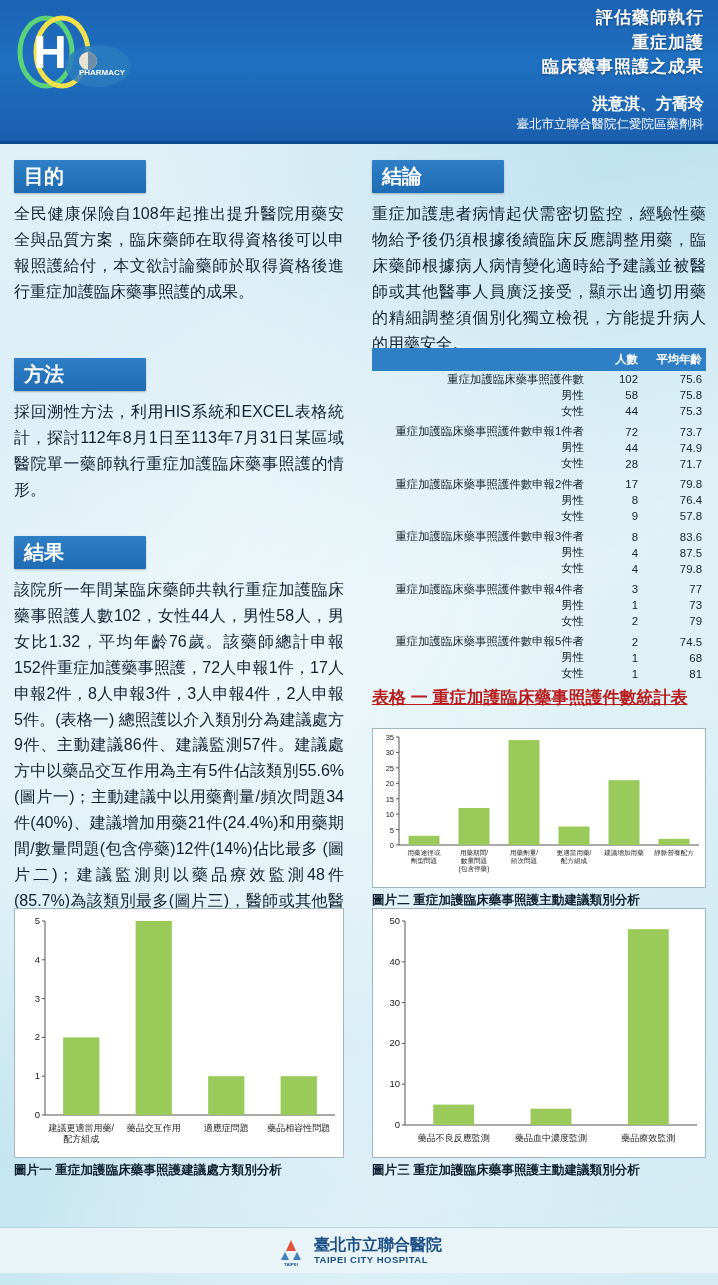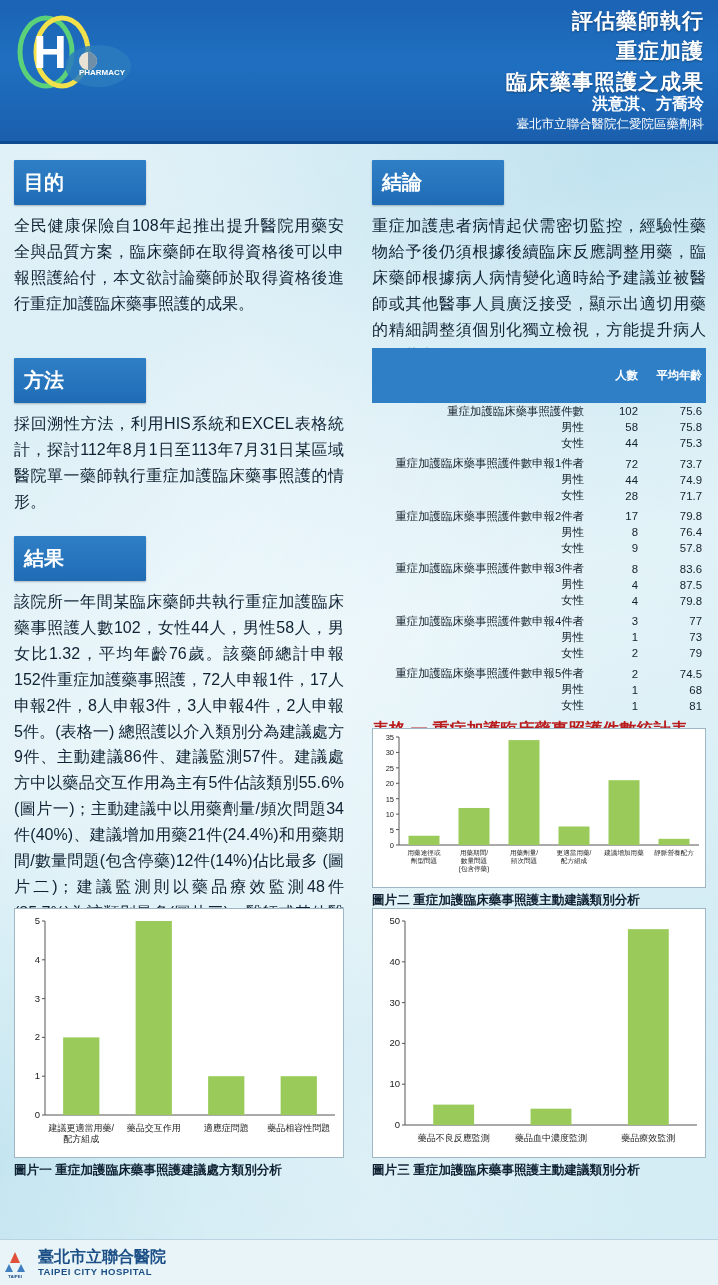--- a/index.html
+++ b/index.html
@@ -26,67 +26,67 @@
     border-bottom:3px solid #0d4a90;
   }
   .logo-h {
     position:absolute; left:16px; top:12px; width:86px; height:80px;
   }
   .logo-pharm {
     position:absolute; left:64px; top:44px; width:68px; height:44px;
   }
   .title-block {
     position:absolute; right:14px; top:6px; text-align:right; color:#fff;
-    font-weight:bold; font-size:21px; line-height:1.45; letter-spacing:1px;
+    font-weight:bold; font-size:17px; line-height:1.45; letter-spacing:1px;
     text-shadow:0 1px 2px rgba(0,0,0,.35);
   }
   .authors {
     position:absolute; right:14px; bottom:26px; color:#fff; font-size:16px; font-weight:bold;
   }
   .affil {
     position:absolute; right:14px; bottom:8px; color:#fff; font-size:12.5px; font-weight:normal;
   }
 
   
   .sec-head {
     background: linear-gradient(180deg,#2f7fc6 0%, #1f6cb5 100%);
     color:#fff; font-weight:bold; font-size:20px;
-    padding:9px 10px; display:inline-block; min-width:132px;
+    padding:3px 10px; display:inline-block; min-width:132px;
     border-radius:1px;
     box-shadow:0 1px 2px rgba(0,0,0,.25);
   }
   .sec-head-wrap { margin-bottom:8px; }
   .body-text {
     font-size:16px; line-height:1.62; text-align:justify; color:#0f2233;
   }
 
   .col-left { position:absolute; left:14px; width:330px; }
   .col-right { position:absolute; left:372px; width:334px; }
 
   
   table.stat { border-collapse:collapse; width:100%; font-size:11.4px; }
   table.stat thead th {
-    background:#2f7fc6; color:#fff; font-weight:bold; padding:20px 4px; text-align:right;
+    background:#2f7fc6; color:#fff; font-weight:bold; padding:4px 4px; text-align:right;
   }
   table.stat thead th.lbl { text-align:left; }
   table.stat td { padding:0.5px 4px; text-align:right; color:#14202b; }
   table.stat td.lbl { text-align:right; padding-right:8px; }
   table.stat tr.grp td { padding-top:5px; }
   .tbl-cap { font-size:17px; font-weight:bold; margin-top:4px; color:#b91c1c;text-decoration:underline; }
 
   
   .chartbox { background:#fff; border:1px solid #9fb6c4; position:relative; }
   .cap { font-size:12.6px; font-weight:bold; margin-top:4px; color:#0f2233; }
   svg text { font-family:"Liberation Sans", sans-serif; }
 
   
   .footer {
-    position:absolute; left:0; right:0; bottom:0; height:46px;
+    position:absolute; left:0; right:0; bottom:12px; height:46px;
     background:#e9f4f9;
-    display:flex; align-items:center; gap:8px;
+    display:flex; align-items:center; justify-content:center; gap:8px;
     border-top:1px solid #b9d3e0;
   }
   .foot-name { font-size:16px; font-weight:bold; color:#1b4f86; line-height:1.15; }
   .foot-sub { font-size:9.5px; font-weight:bold; color:#1b4f86; letter-spacing:.5px; }
 </style>
 </head>
 <body>
 
 <div class="bgwash"></div>
 

